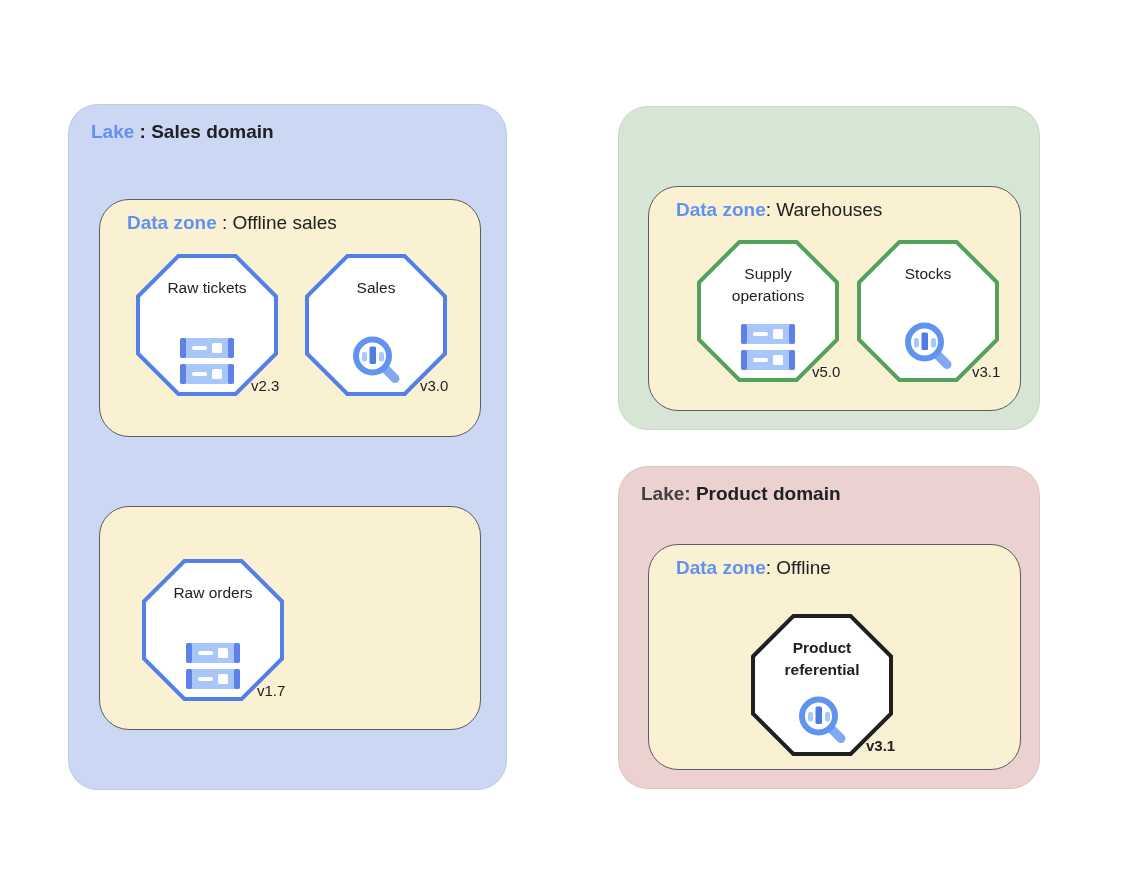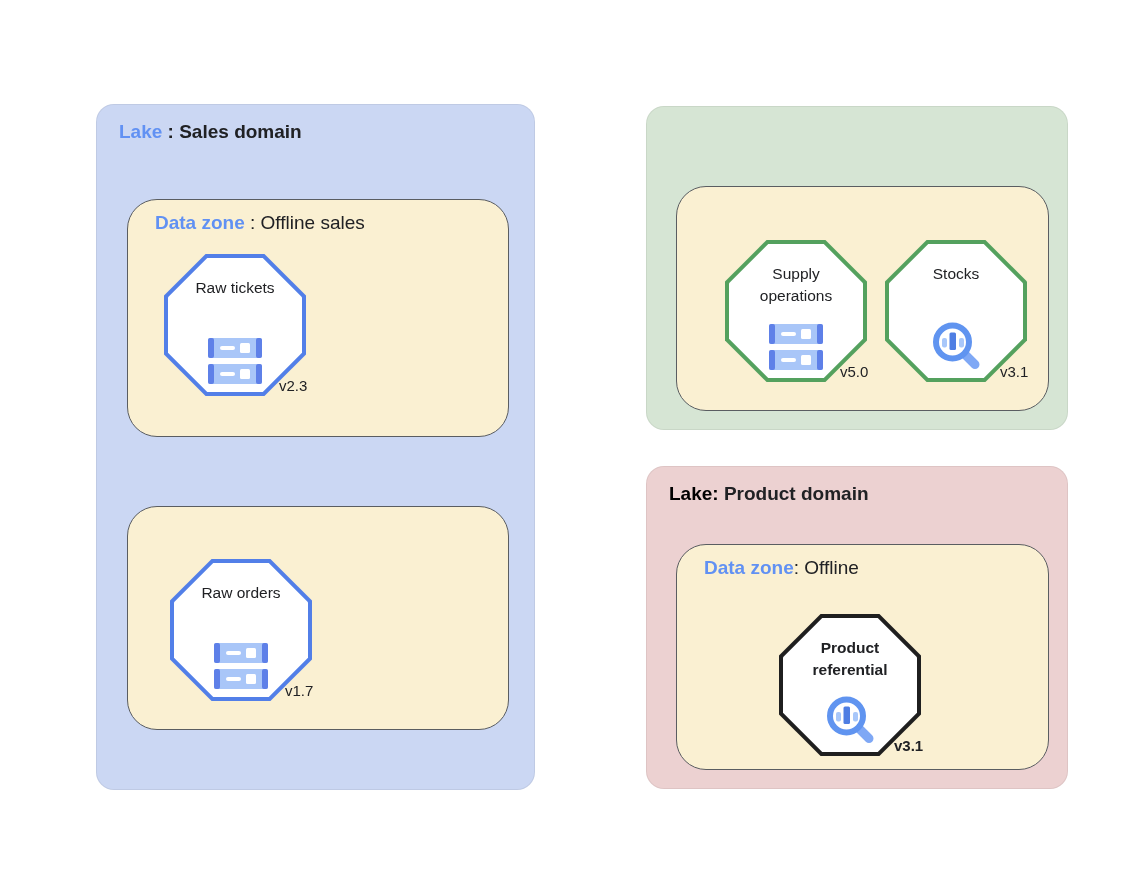--- a/index.html
+++ b/index.html
@@ -1,20 +1,20 @@
 <!DOCTYPE html>
 <html><head>
 <meta charset="utf-8">
 <style>
   html,body{margin:0;padding:0;background:#ffffff;}
   #canvas{
     position:relative;width:1128px;height:880px;background:#ffffff;overflow:hidden;
     font-family:"Liberation Sans","DejaVu Sans",sans-serif;color:#202124;
   }
-  .lake{position:absolute;border-radius:18px;border:1px solid rgba(0,0,0,0.06);margin-left:28px;}
+  .lake{position:absolute;border-radius:30px;border:1px solid rgba(0,0,0,0.06);}
   #lake-sales{left:68px;top:104px;width:437px;height:684px;}
   #lake-supply{left:618px;top:106px;width:420px;height:322px;}
   #lake-product{left:618px;top:466px;width:420px;height:321px;}
   .lake-title{position:absolute;left:22px;top:16px;font-size:19px;font-weight:bold;white-space:pre;}
   .zone{position:absolute;border:1.5px solid #5a5d61;border-radius:30px;}
   #zone-offline{left:30px;top:94px;width:380px;height:236px;}
   #zone-online{left:30px;top:401px;width:380px;height:222px;}
   #zone-warehouses{left:29px;top:79px;width:371px;height:223px;}
   #zone-products{left:29px;top:77px;width:371px;height:224px;}
   .zone-title{position:absolute;left:27px;top:12px;font-size:19px;white-space:pre;}
@@ -66,20 +66,33 @@
       <rect x="0" y="0" width="54" height="20" rx="2.5" fill="#A9C6F8"></rect>
       <rect x="0" y="0" width="6" height="20" rx="2" fill="#5E80E8"></rect>
       <rect x="48" y="0" width="6" height="20" rx="2" fill="#5E80E8"></rect>
       <rect x="12" y="8" width="15" height="4" rx="2" fill="#FFFFFF"></rect>
       <rect x="32" y="5" width="10" height="10" rx="1.5" fill="#FFFFFF"></rect>
     </g>
   </svg></span>
         <span class="node-version">v2.3</span>
       </div>
 
+      <div class="node" id="node-sales">
+        <div class="oct-border" style="background: rgb(82, 127, 232);"></div>
+        <div class="oct-fill" style="background: rgb(255, 255, 255);"></div>
+        <div class="node-label"><span>Sales</span></div>
+        <span class="node-icon"><svg width="53" height="53" viewBox="0 0 53 53" xmlns="http://www.w3.org/2000/svg">
+    <line x1="36" y1="36" x2="45.5" y2="45.5" stroke="#7FA8F5" stroke-width="9" stroke-linecap="round"></line>
+    <circle cx="23" cy="23" r="16.5" fill="#FFFFFF" stroke="#6094F0" stroke-width="6"></circle>
+    <rect x="12.5" y="19" width="5" height="9.5" rx="2" fill="#A8C7FA"></rect>
+    <rect x="20" y="13.5" width="6.5" height="17.5" rx="1.5" fill="#4F7EE3"></rect>
+    <rect x="29.5" y="19" width="5" height="9.5" rx="2" fill="#A8C7FA"></rect>
+  </svg></span>
+        <span class="node-version">v3.0</span>
+      </div>
     </div>
 
     <div class="zone" id="zone-online" style="background: rgb(250, 240, 210);">
 
       <div class="node" id="node-raw-orders">
         <div class="oct-border" style="background: rgb(82, 127, 232);"></div>
         <div class="oct-fill" style="background: rgb(255, 255, 255);"></div>
         <div class="node-label"><span>Raw orders</span></div>
         <span class="node-icon icon-storage"><svg width="54" height="46" viewBox="0 0 54 46" xmlns="http://www.w3.org/2000/svg">
     <g>
@@ -99,20 +112,21 @@
   </svg></span>
         <span class="node-version">v1.7</span>
       </div>
 
     </div>
   </div>
 
   <div class="lake" id="lake-supply" style="background: rgb(214, 229, 212);">
 
     <div class="zone" id="zone-warehouses" style="background: rgb(250, 240, 210);">
+      <div class="zone-title"><span class="kw" style="color: rgb(97, 145, 243);">Data zone</span><span>: Warehouses</span></div>
 
       <div class="node" id="node-supply-operations">
         <div class="oct-border" style="background: rgb(84, 161, 94);"></div>
         <div class="oct-fill" style="background: rgb(255, 255, 255);"></div>
         <div class="node-label"><span>Supply operations</span></div>
         <span class="node-icon icon-storage"><svg width="54" height="46" viewBox="0 0 54 46" xmlns="http://www.w3.org/2000/svg">
     <g>
       <rect x="0" y="0" width="54" height="20" rx="2.5" fill="#A9C6F8"></rect>
       <rect x="0" y="0" width="6" height="20" rx="2" fill="#5E80E8"></rect>
       <rect x="48" y="0" width="6" height="20" rx="2" fill="#5E80E8"></rect>
@@ -140,21 +154,21 @@
     <rect x="12.5" y="19" width="5" height="9.5" rx="2" fill="#A8C7FA"></rect>
     <rect x="20" y="13.5" width="6.5" height="17.5" rx="1.5" fill="#4F7EE3"></rect>
     <rect x="29.5" y="19" width="5" height="9.5" rx="2" fill="#A8C7FA"></rect>
   </svg></span>
         <span class="node-version">v3.1</span>
       </div>
     </div>
   </div>
 
   <div class="lake" id="lake-product" style="background: rgb(236, 209, 209);">
-    <div class="lake-title"><span class="kw" style="color: #000000;">Lake:</span><span> Product domain</span></div>
+    <div class="lake-title"><span class="kw" style="color: #404040;">Lake:</span><span> Product domain</span></div>
 
     <div class="zone" id="zone-products" style="background: rgb(250, 240, 210);">
       <div class="zone-title"><span class="kw" style="color: rgb(97, 145, 243);">Data zone</span><span>: Offline</span></div>
 
       <div class="node" id="node-product-referential">
         <div class="oct-border" style="background: rgb(31, 31, 31);"></div>
         <div class="oct-fill" style="background: rgb(255, 255, 255);"></div>
         <div class="node-label"><span>Product referential</span></div>
         <span class="node-icon"><svg width="53" height="53" viewBox="0 0 53 53" xmlns="http://www.w3.org/2000/svg">
     <line x1="36" y1="36" x2="45.5" y2="45.5" stroke="#7FA8F5" stroke-width="9" stroke-linecap="round"></line>

